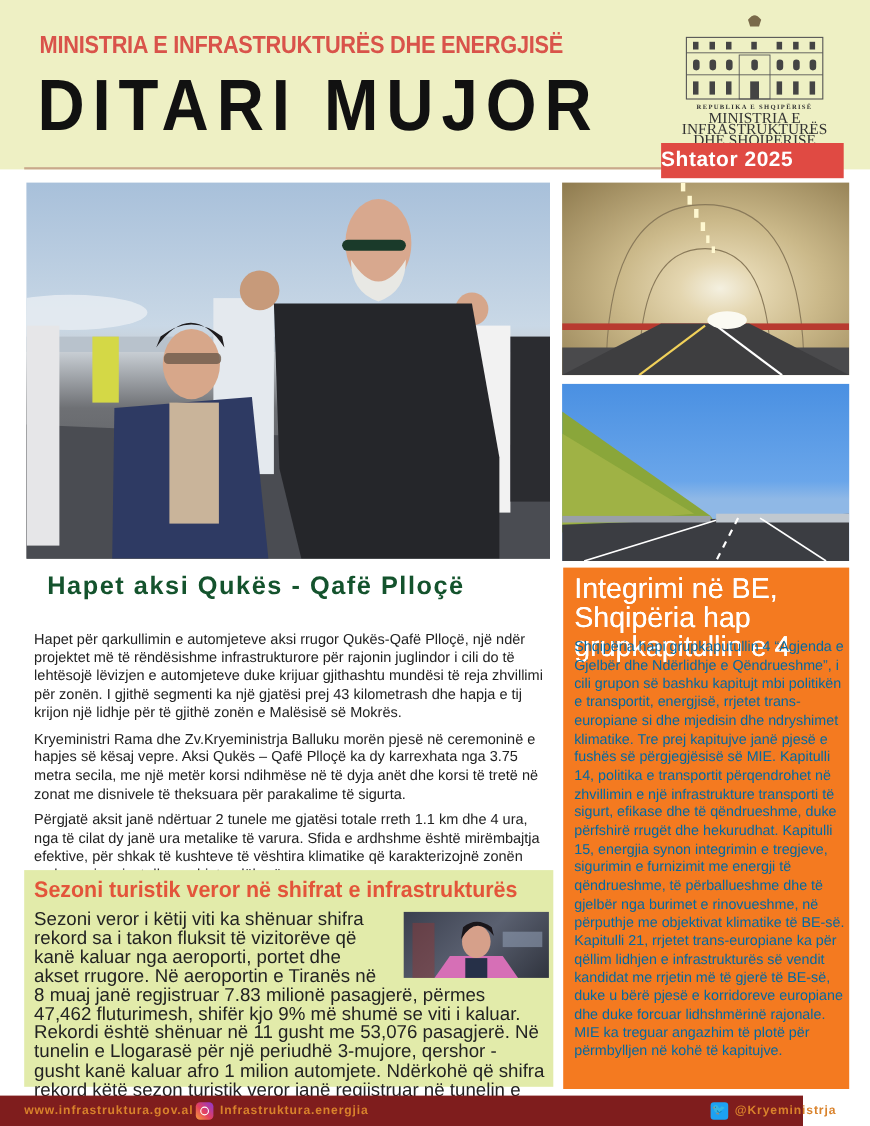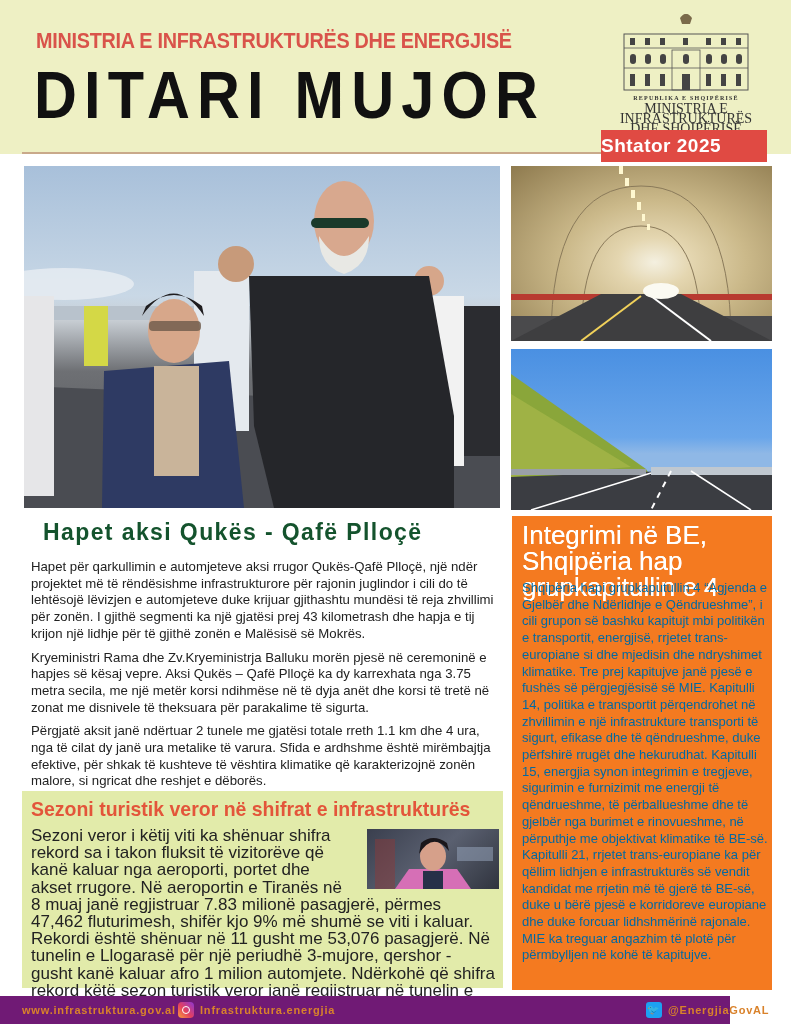--- a/index.html
+++ b/index.html
@@ -19,36 +19,36 @@
 
   
   .photo { position: absolute; overflow: hidden; }
   .photo-main { left: 24px; top: 166px; width: 476px; height: 342px; background: linear-gradient(180deg, #a8c0da 0%, #c9d8e6 38%, #c8ced4 45%, #6e7074 60%, #4b4d52 100%); }
   .photo-tunnel { left: 511px; top: 166px; width: 261px; height: 175px; background: radial-gradient(ellipse at 55% 55%, #f4f0e0 0%, #e4d6b0 18%, #cbb98a 45%, #8e7a4e 100%); }
   .photo-road { left: 511px; top: 349px; width: 261px; height: 161px; background: linear-gradient(180deg, #4a90e2 0%, #6aa6ea 55%, #8fb8e6 65%); }
   .photo-minister { left: 367px; top: 829px; width: 132px; height: 60px; background: linear-gradient(135deg, #3a3f4e 0%, #5a6070 50%, #30343e 100%); }
 
   
   .art1-title { position: absolute; left: 31px; top: 519px; font-size: 23px; font-weight: bold; color: #14532d; letter-spacing: 1.4px; white-space: nowrap; margin-left: 12px; }
-  .art1-body { position: absolute; left: 31px; top: 559px; width: 466px; font-size: 13.2px; line-height: 16.7px; color: #222; }
+  .art1-body { position: absolute; left: 31px; top: 573px; width: 466px; font-size: 13.2px; line-height: 16.7px; color: #222; }
   .art1-body p { margin-bottom: 7px; }
 
   
   .green-box { position: absolute; left: 22px; top: 791px; width: 481px; height: 197px; background: #e2ebaa; }
   .art2-title { position: absolute; left: 31px; top: 797px; font-size: 20.5px; font-weight: bold; color: #e3553a; white-space: nowrap; transform: scaleX(0.95); transform-origin: left; }
   .art2-body { position: absolute; left: 31px; top: 827px; width: 466px; font-size: 17px; line-height: 17.2px; color: #222; }
   .art2-float { float: right; width: 138px; height: 62px; margin: 2px 0 2px 6px; }
 
   
   .orange-box { position: absolute; left: 512px; top: 516px; width: 260px; height: 474px; background: #f47a20; }
   .art3-title { position: absolute; left: 522px; top: 522px; width: 245px; font-size: 26px; font-weight: normal; color: #fff; line-height: 26px; text-shadow: 0 0 0.6px #fff; }
   .art3-body { position: absolute; left: 522px; top: 580px; width: 248px; font-size: 13px; line-height: 16.7px; color: #0369a1; }
 
   
-  .footer { position: absolute; left: 0; top: 996px; width: 730px; height: 28px; background: #701a75; }
+  .footer { position: absolute; left: 0; top: 996px; width: 730px; height: 28px; background: #7f1d1d; }
   .footer-item { position: absolute; top: 6px; font-size: 11px; font-weight: bold; color: #d9822b; letter-spacing: 0.8px; white-space: nowrap; line-height: 16px; }
   .footer-icon { display: inline-block; width: 16px; height: 16px; vertical-align: top; margin-right: 6px; border-radius: 3px; position: relative; }
   .ig-icon { background: linear-gradient(45deg, #f9a13a, #e4405f 45%, #8b36d4); border-radius: 4px; }
   .ig-icon::after { content: ""; position: absolute; left: 4px; top: 4px; width: 6px; height: 6px; border: 1.6px solid #fff; border-radius: 50%; }
   .fb-icon { background: #3b5998; color: #fff; text-align: center; font-size: 13px; font-family: "Liberation Sans", sans-serif; line-height: 18px; }
   .tw-icon { background: #1da1f2; color: #fff; text-align: center; font-size: 10px; line-height: 16px; }
 </style>
 </head>
 <body>
 
@@ -192,15 +192,15 @@
 <div class="art3-body">Shqipëria hapi grupkaputullin 4 “Agjenda e Gjelbër dhe Ndërlidhje e Qëndrueshme”, i cili grupon së bashku kapitujt mbi politikën e transportit, energjisë, rrjetet trans-europiane si dhe mjedisin dhe ndryshimet klimatike. Tre prej kapitujve janë pjesë e fushës së përgjegjësisë së MIE. Kapitulli 14, politika e transportit përqendrohet në zhvillimin e një infrastrukture transporti të sigurt, efikase dhe të qëndrueshme, duke përfshirë rrugët dhe hekurudhat. Kapitulli 15, energjia synon integrimin e tregjeve,  sigurimin e furnizimit me energji të qëndrueshme, të përballueshme dhe të gjelbër nga burimet e rinovueshme, në përputhje me objektivat klimatike të BE-së. Kapitulli 21, rrjetet trans-europiane ka për qëllim lidhjen e infrastrukturës së vendit kandidat me rrjetin më të gjerë të BE-së, duke u bërë pjesë e korridoreve europiane dhe duke forcuar lidhshmërinë rajonale. MIE ka treguar angazhim të plotë për përmbylljen në kohë të kapitujve.</div>
 
 <div class="footer">
   <div class="footer-item" style="left:22px;">
     <span>www.infrastruktura.gov.al</span>
   </div>
   <div class="footer-item" style="left:178px;">
     <span class="footer-icon ig-icon"></span><span>Infrastruktura.energjia</span>
   </div>
   <div class="footer-item" style="left:646px;">
-    <span class="footer-icon tw-icon">🐦</span><span>@EnergjiaGovAL</span>
+    <span class="footer-icon tw-icon">🐦</span><span>@Kryeministrja</span>
   </div>
 </div>
 
 </body></html>

